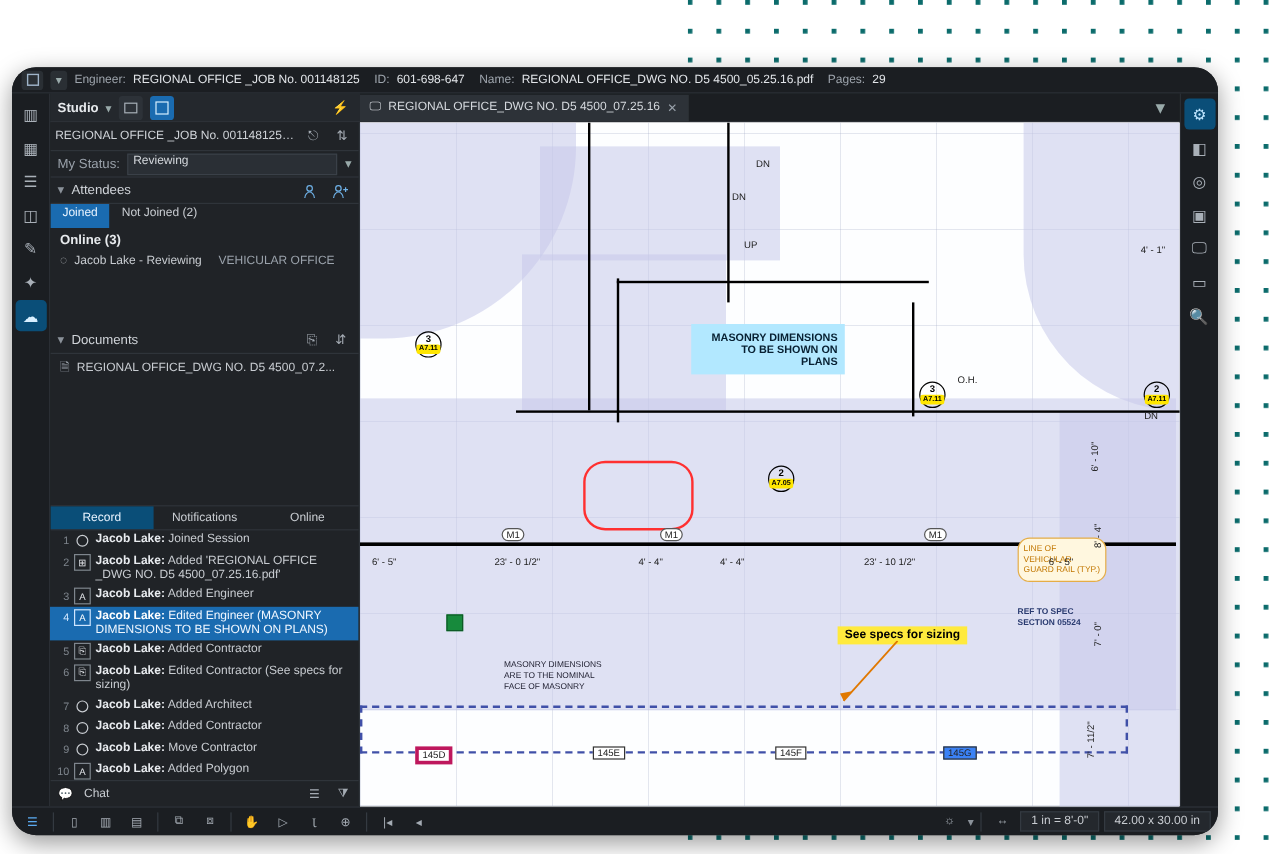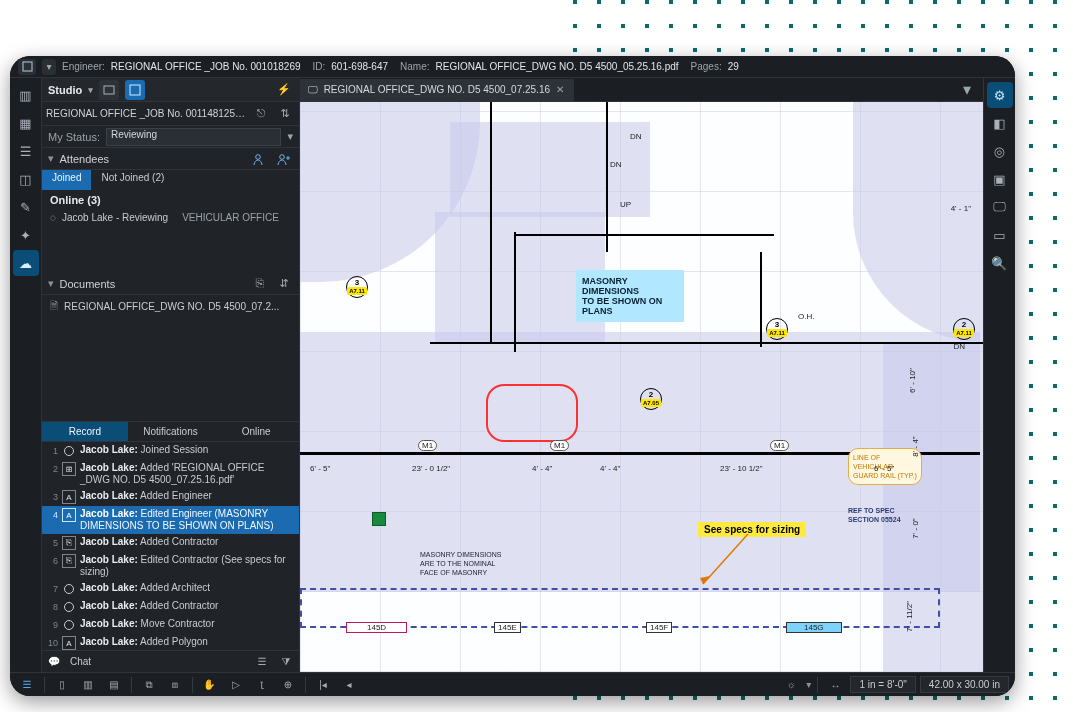--- a/index.html
+++ b/index.html
@@ -85,21 +85,21 @@
       repeating-linear-gradient(0deg, rgba(150,160,190,.25) 0 1px, transparent 1px 80px),
       #fdfeff; }
   .plan-shade { position:absolute; background:#c7c9e9; opacity:.55; }
   .plan-wall { position:absolute; background:#000; }
   .plan-wall.v { width:2px; }
   .plan-wall.h { height:2px; }
   .plan-callout { position:absolute; display:flex; align-items:center; gap:2px;}
   .plan-callout .circ { width:22px;height:22px;border:1.5px solid #000;border-radius:50%;display:flex;align-items:center;justify-content:center;font-size:8px;font-weight:600;flex-direction:column;line-height:8px;}
   .plan-callout .circ .top{font-size:8px;}
   .plan-callout .circ .bot{font-size:6px;background:#ffe600;padding:0 2px;border-radius:2px;}
-  .plan-note-box { position:absolute; background:#b2e8ff; text-align:left; font-size:9px; font-weight:700; color:#072032; padding:6px; width:108px; }
+  .plan-note-box { position:absolute; background:#b2e8ff; text-align:right; font-size:9px; font-weight:700; color:#072032; padding:6px; width:128px; }
   .plan-spec { position:absolute; background:#ffea3d; color:#000; font-size:10px; padding:2px 6px; font-weight:600;}
   .plan-guard { position:absolute; width:74px; font-size:7px; color:#c27700; border:1.5px solid #e5ad46; border-radius:10px; padding:4px; background:#fff7df; text-align:left; line-height:9px;}
   .plan-arrow { position:absolute; }
   .plan-cloud { position:absolute; border:2px solid #ff3030; border-radius:20% / 30%; }
   .plan-dimtext { position:absolute; font-size:8px; color:#222; white-space:nowrap;}
   .plan-small-note { position:absolute; font-size:7px; color:#223; line-height:9px;}
   .plan-sticky { position:absolute; width:14px;height:14px;background:#178a3c;border:1px solid #0d5a26;}
   .plan-dash-outline { position:absolute; border:2px dashed #4050a8; }
 
   .statusbar { grid-column:1 / -1; grid-row:4; background:#1b1e22; border-top:1px solid #2f343a; display:flex; align-items:center; padding:0 6px; gap:4px; color:#c8ccd1; font-size:10px;}
@@ -126,21 +126,21 @@
 <div class="app-window">
 
   <div class="titlebar">
     <div class="tb-btn">
         <svg width="11" height="11">
           <rect x="1" y="1" width="9" height="9" fill="none" stroke="#9fb4c9" stroke-width="1.2"></rect>
         </svg>
       </div>
     <div class="tb-btn" style="width:14px">▾</div>
     <span class="lbl">Engineer:</span>
-    <span class="val">REGIONAL OFFICE _JOB No. 001018269</span>
+    <span class="val">REGIONAL OFFICE _JOB No. 001148125</span>
     <span class="lbl" style="margin-left:6px">ID:</span>
     <span class="val">601-698-647</span>
     <span class="lbl" style="margin-left:6px">Name:</span>
     <span class="val">REGIONAL OFFICE_DWG NO. D5 4500_05.25.16.pdf</span>
     <span class="lbl" style="margin-left:6px">Pages:</span>
     <span class="val">29</span>
   </div>
 
   <div class="left-rail">
     <div class="rail-btn">▥</div>
@@ -391,24 +391,24 @@
       <div class="plan-dimtext" style="right:58px;top:510px;transform:rotate(-90deg)">7' - 11/2"</div>
 
       <div class="plan-small-note" style="left:120px;top:448px"><span style="white-space:pre-line">MASONRY DIMENSIONS
 ARE TO THE NOMINAL
 FACE OF MASONRY</span></div>
 
       <div class="plan-dimtext" style="left:118px;top:338px;border:1px solid #555;border-radius:8px;padding:0 3px;background:#fff">M1</div>
       <div class="plan-dimtext" style="left:250px;top:338px;border:1px solid #555;border-radius:8px;padding:0 3px;background:#fff">M1</div>
       <div class="plan-dimtext" style="left:470px;top:338px;border:1px solid #555;border-radius:8px;padding:0 3px;background:#fff">M1</div>
 
-      <div class="plan-dimtext" style="left:46px; top:520px;border:1px solid #be185d;padding:0 20px;background:#fff">145D</div>
+      <div class="plan-dimtext" style="left:46px; top:520px;border:3px solid #be185d;padding:0 3px;background:#fff">145D</div>
       <div class="plan-dimtext" style="left:194px;top:520px;border:1px solid #333;padding:0 3px;background:#fff">145E</div>
       <div class="plan-dimtext" style="left:346px;top:520px;border:1px solid #333;padding:0 3px;background:#fff">145F</div>
-      <div class="plan-dimtext" style="left:486px;top:520px;border:1px solid #333;padding:0 17px;background:#7dd3fc">145G</div>
+      <div class="plan-dimtext" style="left:486px;top:520px;border:1px solid #333;padding:0 3px;background:#3b82f6">145G</div>
 
       <div class="plan-dimtext" style="left:330px;top:30px">DN</div>
       <div class="plan-dimtext" style="left:310px;top:58px">DN</div>
       <div class="plan-dimtext" style="left:320px;top:98px">UP</div>
       <div class="plan-dimtext" style="right:18px;top:240px">DN</div>
       <div class="plan-dimtext" style="left:498px;top:210px">O.H.</div>
     </div>
   </div>
 
   <div class="statusbar">

